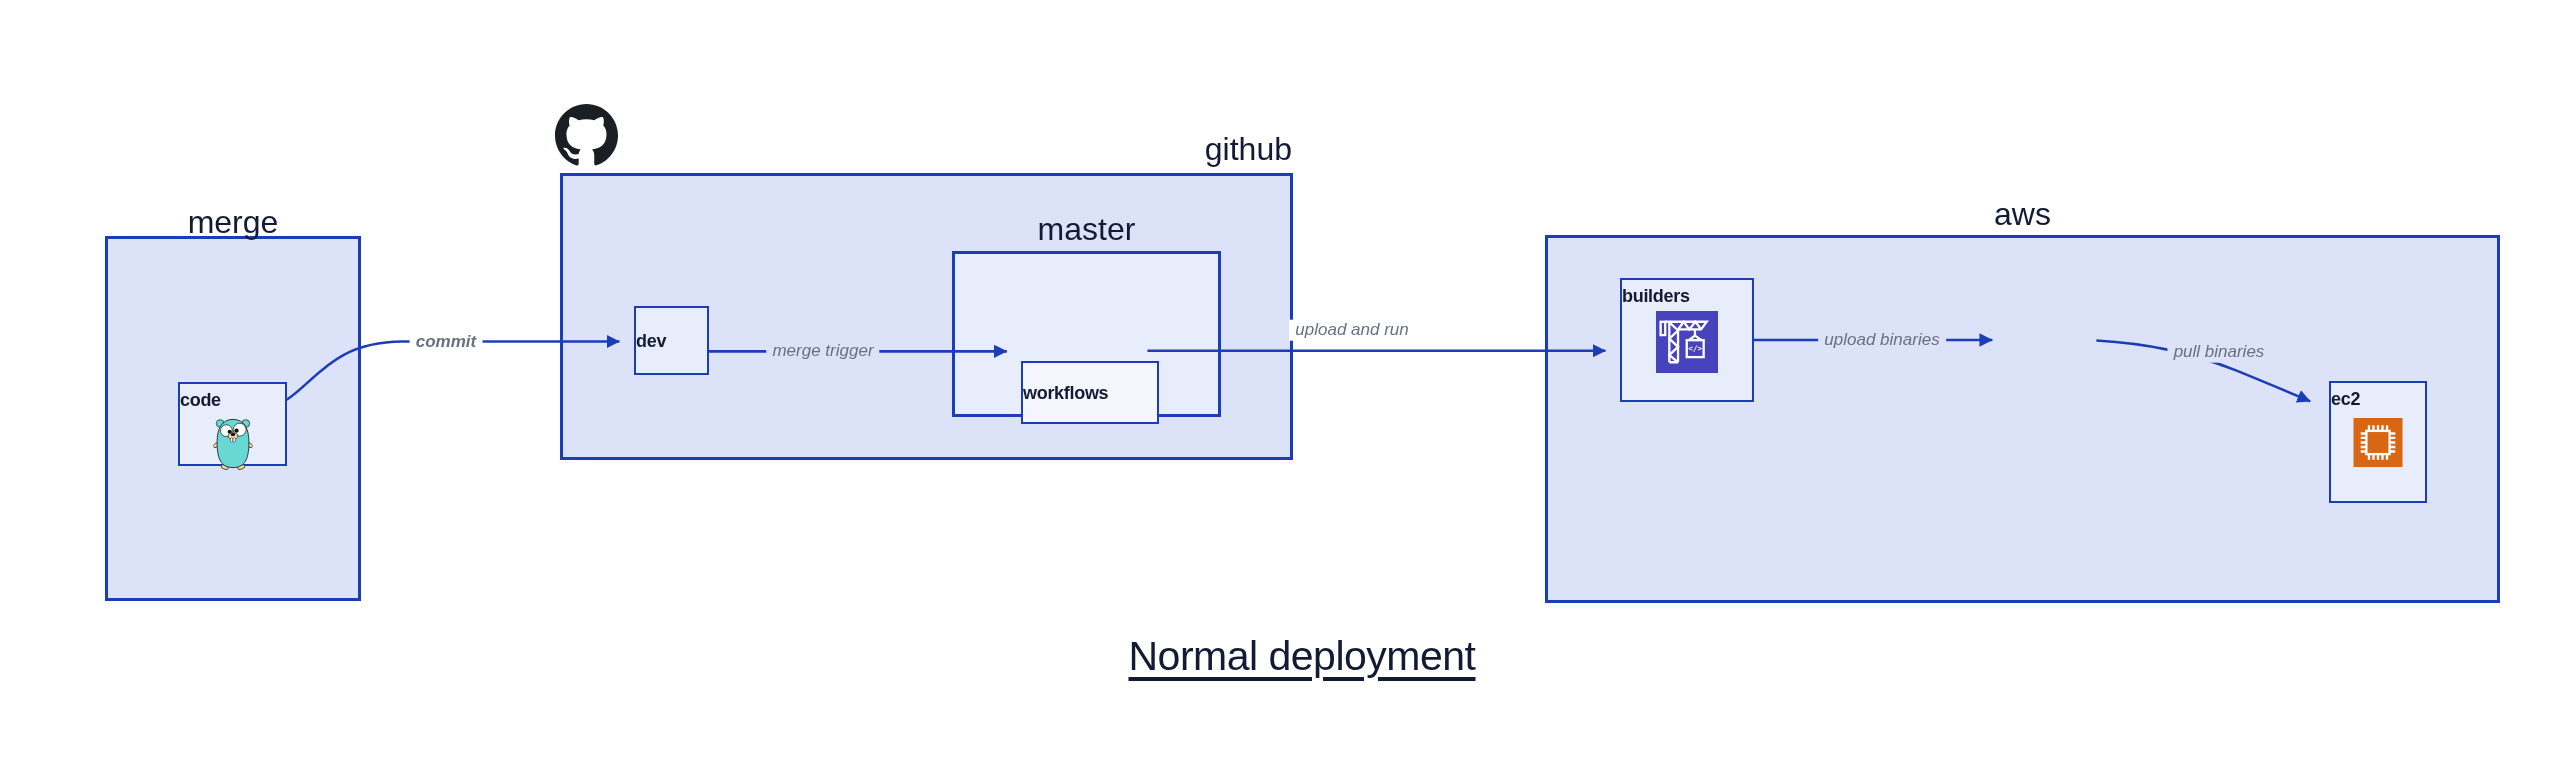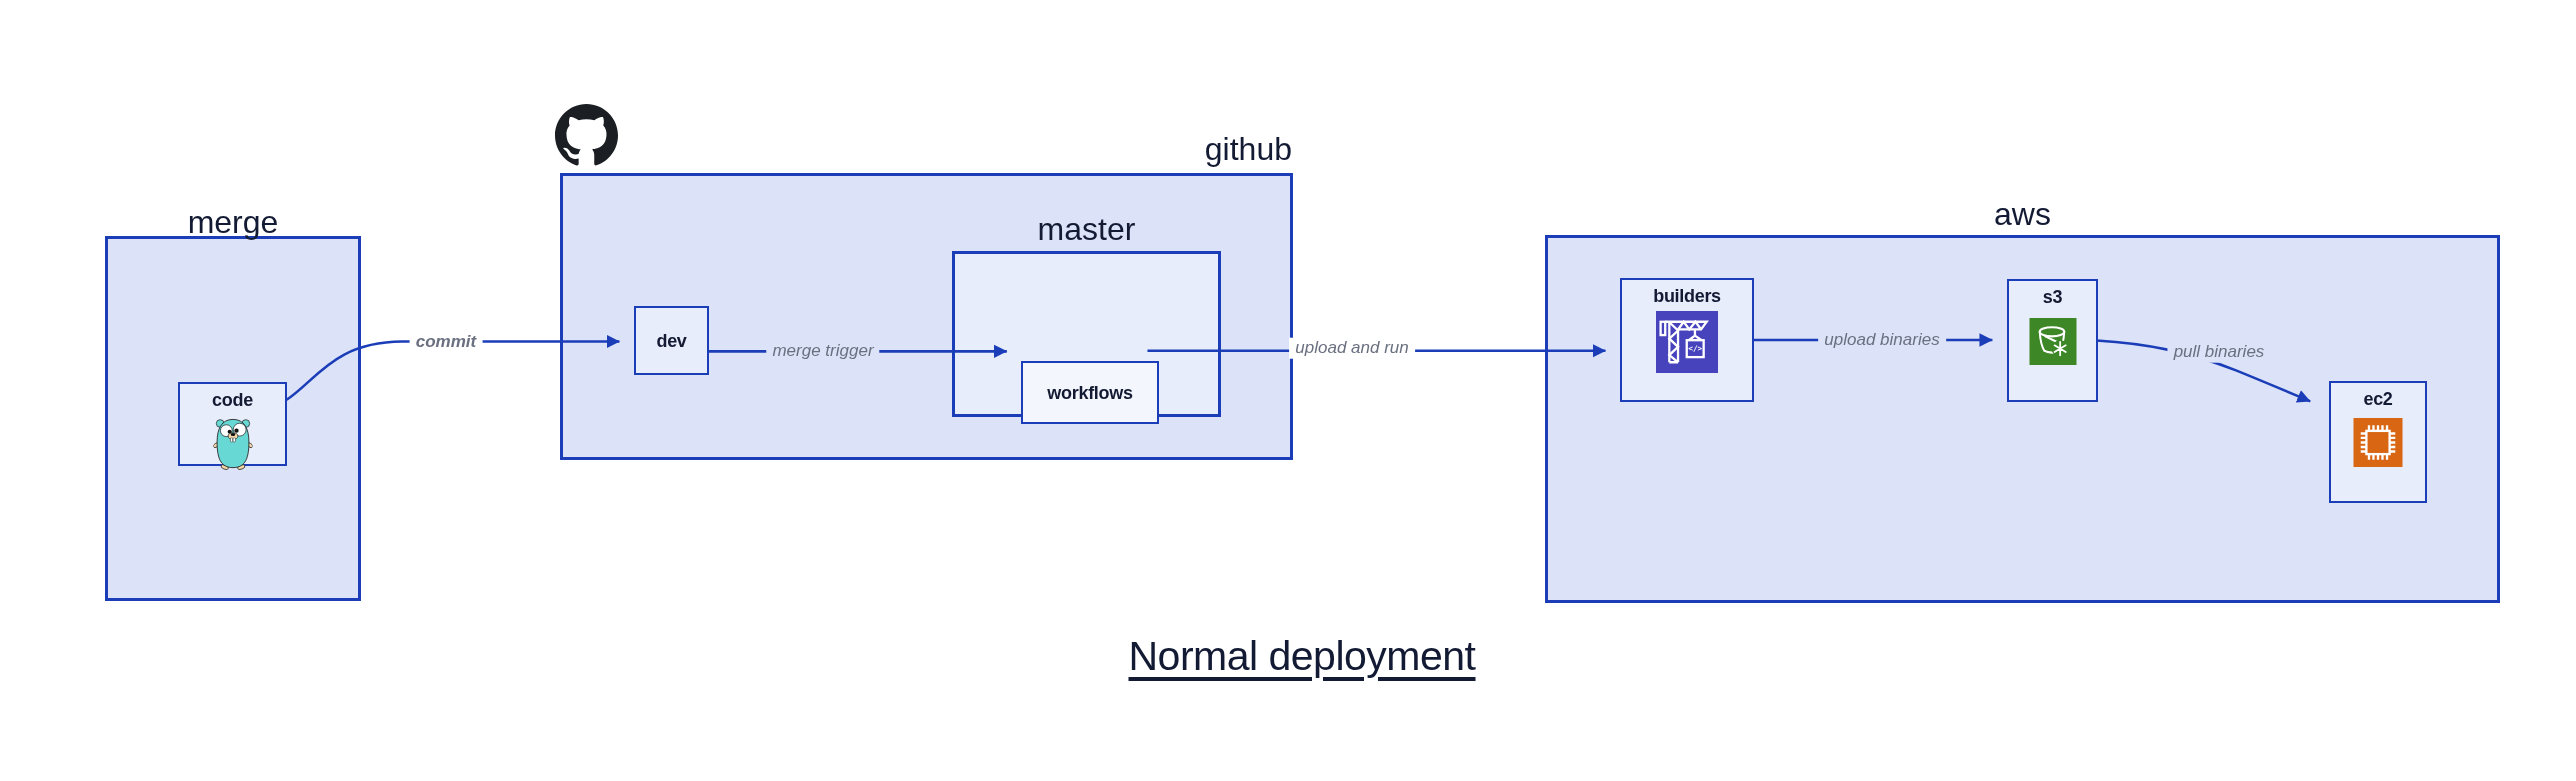--- a/index.html
+++ b/index.html
@@ -14,21 +14,21 @@
         font-family:"Liberation Sans", sans-serif;overflow:hidden;}
 
   .group{position:absolute;background:var(--group-fill);border:3.1px solid var(--border-blue);
          box-sizing:border-box;z-index:1;}
   .node{position:absolute;background:var(--node-fill);border:2.6px solid var(--border-blue);
         box-sizing:border-box;z-index:3;}
   .node.bright{background:var(--bright-node-fill);}
 
   .group-label{position:absolute;color:var(--label-navy);font-size:32px;line-height:32px;
                font-weight:500;z-index:2;white-space:nowrap;}
-  .node-label{position:absolute;left:0;right:0;text-align:center;color:var(--label-navy);
+  .node-label{position:absolute;left:0;right:0;text-align:left;color:var(--label-navy);
               font-weight:bold;font-size:18px;line-height:20.6px;letter-spacing:-0.3px;}
   .node-label.vcenter{top:50%;transform:translateY(-50%);}
   .node-label.top{top:6.2px;}
 
   #edge-svg{position:absolute;left:0;top:0;z-index:4;pointer-events:none;}
 
   .edge-label{position:absolute;transform:translate(-50%,-50%);z-index:5;
               font-style:italic;font-size:17px;line-height:20.6px;color:var(--edge-label-gray);
               padding:0 6.2px;white-space:nowrap;}
   .edge-label.on-white{background:var(--canvas-white);}
@@ -106,35 +106,20 @@
         <polyline points="26,22 43,38 26,54 43,70 26,86 43,100"></polyline>
         <path d="M18,21 H99 L88,36 H43"></path>
         <polyline points="43,36 54,21 65,36 77,21 88,36"></polyline>
         <path d="M76,36 V48 M76,48 L64,57 M76,48 L89,57"></path>
         <rect x="60" y="57" width="33" height="33"></rect>
         <text x="76.5" y="79" text-anchor="middle" fill="#fff" stroke="none" font-family="DejaVu Sans Mono, monospace" font-size="15" font-weight="bold">&lt;/&gt;</text>
       </svg>
     </div>
   </div>
 
-  <div class="node" style="left:2007px;top:279px;width:91px;height:123px;">
-    <div class="node-label top">s3</div>
-    <div class="icon-tile" style="top:37px;width:47px;height:47px;background:var(--s3-icon-bg);">
-      <svg width="47" height="47" viewBox="0 0 92 92" fill="none" stroke="#fff" stroke-width="4" stroke-linecap="round">
-        <ellipse cx="44" cy="27" rx="24" ry="9"></ellipse>
-        <path d="M20,27 C21,43 24,56 29,64 M68,27 C67,43 64,56 59,64 M29,64 C36,69 52,69 59,64"></path>
-        <path d="M31,36 L56,48"></path>
-        <circle cx="58" cy="49" r="3" fill="#fff" stroke="none"></circle>
-        <circle cx="60" cy="60" r="16.5" fill="var(--s3-icon-bg)" stroke="none"></circle>
-        <g stroke-width="3.5">
-          <path d="M60,47 V73 M49,53.5 L71,66.5 M71,53.5 L49,66.5"></path>
-        </g>
-      </svg>
-    </div>
-  </div>
 
   <div class="node" style="left:2329px;top:381px;width:98px;height:122px;">
     <div class="node-label top">ec2</div>
     <div class="icon-tile" style="top:35px;width:49px;height:49px;background:var(--ec2-icon-bg);">
       <svg width="49" height="49" viewBox="0 0 95 95" fill="none" stroke="#fff" stroke-width="4.5">
         <rect x="25" y="25" width="45" height="45"></rect>
         <path d="M30,14 V25 M38.7,14 V25 M47.5,14 V25 M56.2,14 V25 M65,14 V25"></path>
         <path d="M30,70 V81 M38.7,70 V81 M47.5,70 V81 M56.2,70 V81 M65,70 V81"></path>
         <path d="M14,30 H25 M14,38.7 H25 M14,47.5 H25 M14,56.2 H25 M14,65 H25"></path>
         <path d="M70,30 H81 M70,38.7 H81 M70,47.5 H81 M70,56.2 H81 M70,65 H81"></path>
@@ -152,21 +137,21 @@
       <path marker-end="url(#ah)" d="M556,776 C615,737 648,664 780,663 L1202,663"></path>
       <path marker-end="url(#ah)" d="M1375,682 L1954,682"></path>
       <path marker-end="url(#ah)" d="M2227,681 L3116,681"></path>
       <path marker-end="url(#ah)" d="M3404,660 L3867,660"></path>
       <path marker-end="url(#ah)" d="M4069,661 C4170,667 4252,684 4340,719 C4404,745 4446,763 4484,779"></path>
     </g>
   </svg>
 
   <div class="edge-label on-white" style="left:446px;top:342px;font-weight:bold;">commit</div>
   <div class="edge-label on-group" style="left:823px;top:351px;">merge trigger</div>
-  <div class="edge-label on-white" style="left:1352px;top:348px;">upload and run</div>
+  <div class="edge-label on-white" style="left:1352px;top:330px;">upload and run</div>
   <div class="edge-label on-group" style="left:1882px;top:340px;">upload binaries</div>
   <div class="edge-label on-group" style="left:2219px;top:352px;">pull binaries</div>
 
   <div id="title-row">
     <span>Normal deployment</span>
   </div>
 
 </div>
 
 

